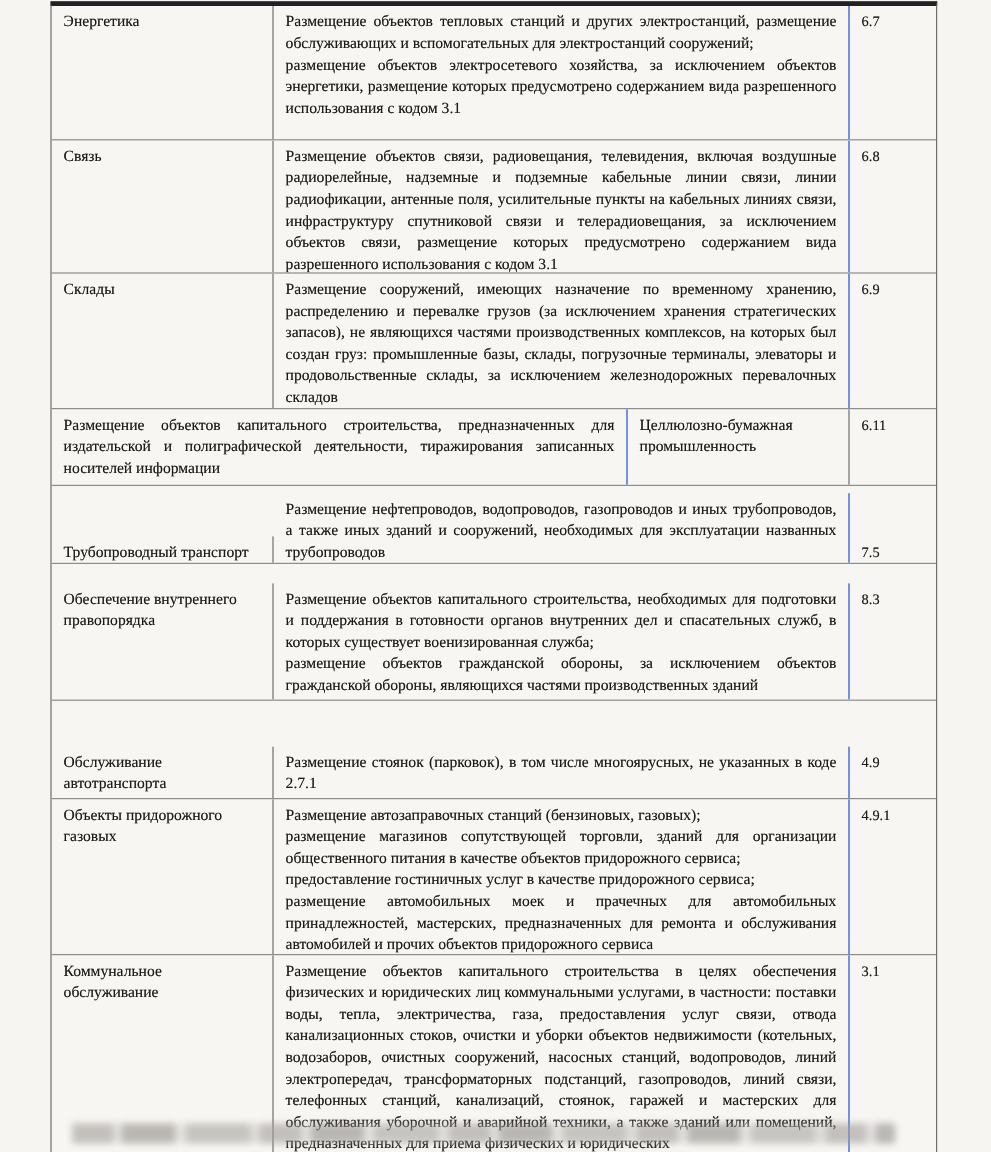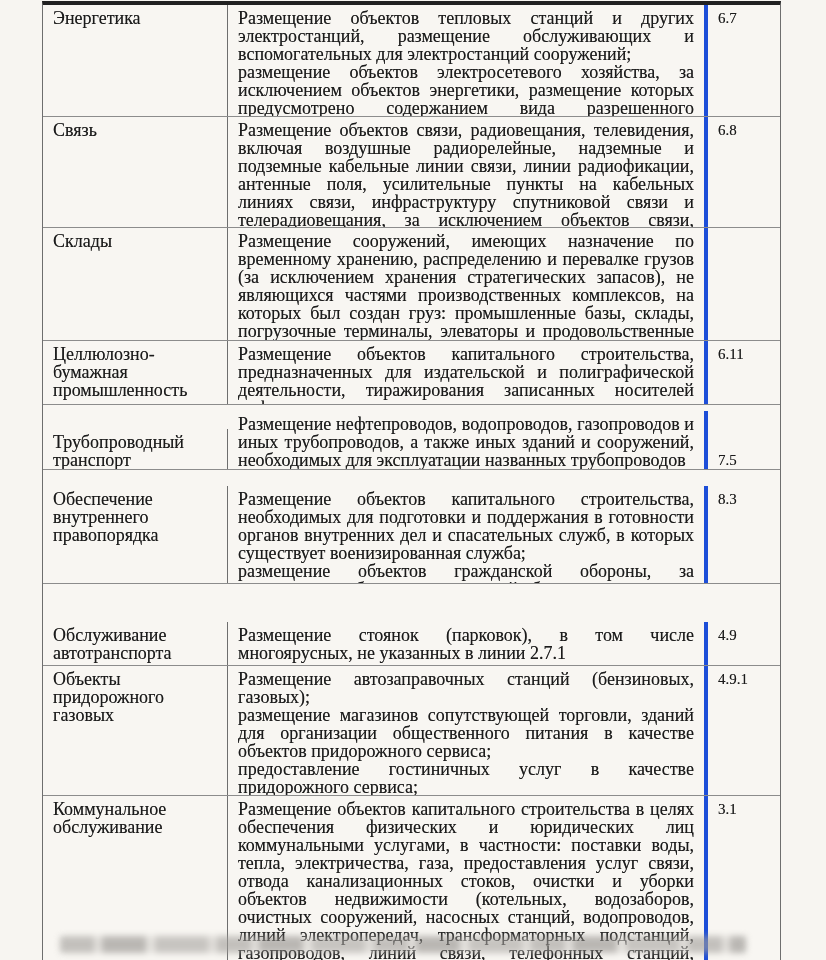--- a/index.html
+++ b/index.html
@@ -31,42 +31,42 @@
     display:flex;
     overflow:hidden;
     border-bottom:1px solid #8c8c8c;
     box-sizing:border-box;
   }
   .row:last-child{border-bottom:none;}
   .cell{
     box-sizing:border-box;
     overflow:hidden;
     padding:4px 10px 0 10px;
-    font-size:18px;
+    font-size:13px;
     line-height:18px;
     text-shadow:0 0 .5px rgba(20,20,20,.55);
   }
   .c-name{
     width:185px;
     flex:0 0 185px;
     border-right:1px solid #6e6e6e;
   }
   .c-desc{
     width:480px;
     flex:0 0 480px;
-    border-right:4px solid #1d4ed8;
+    border-right:1px solid #1d4ed8;
     text-align:justify;
     text-align-last:left;
   }
   .c-desc .desc{
     white-space:pre-line;
   }
   .c-code{
     flex:1 1 auto;
-    font-size:15px;
+    font-size:12px;
   }
   
   .r0{height:112px;}
   .r1{height:111px;justify-content:center;}
   .r2{height:113px;}
   .r3{height:64px;}
   .r4{height:65px;align-items:flex-end;}
   .r5{height:98px;margin-top:16px;}
   .r6{height:44px;margin-top:38px;}
   .r7{height:130px;}
@@ -117,28 +117,31 @@
     </div>
   </div>
 
   <div class="row r2">
     <div class="cell c-name">
       <span>Склады</span>
     </div>
     <div class="cell c-desc">
       <div class="desc">Размещение сооружений, имеющих назначение по временному хранению, распределению и перевалке грузов (за исключением хранения стратегических запасов), не являющихся частями производственных комплексов, на которых был создан груз: промышленные базы, склады, погрузочные терминалы, элеваторы и продовольственные склады, за исключением железнодорожных перевалочных складов</div>
     </div>
+    <div class="cell c-code">
+      <span>6.9</span>
+    </div>
   </div>
 
   <div class="row r3">
+    <div class="cell c-desc">
+      <div class="desc">Размещение объектов капитального строительства, предназначенных для издательской и полиграфической деятельности, тиражирования записанных носителей информации</div>
+    </div>
     <div class="cell c-name">
       <span>Целлюлозно-бумажная промышленность</span>
-    </div>
-    <div class="cell c-desc">
-      <div class="desc">Размещение объектов капитального строительства, предназначенных для издательской и полиграфической деятельности, тиражирования записанных носителей информации</div>
     </div>
     <div class="cell c-code">
       <span>6.11</span>
     </div>
   </div>
 
   <div class="row r4">
     <div class="cell c-name">
       <span>Трубопроводный транспорт</span>
     </div>
@@ -161,21 +164,21 @@
     <div class="cell c-code">
       <span>8.3</span>
     </div>
   </div>
 
   <div class="row r6">
     <div class="cell c-name">
       <span>Обслуживание автотранспорта</span>
     </div>
     <div class="cell c-desc">
-      <div class="desc">Размещение стоянок (парковок), в том числе многоярусных, не указанных в линии 2.7.1</div>
+      <div class="desc">Размещение стоянок (парковок), в том числе многоярусных, не указанных в коде 2.7.1</div>
     </div>
     <div class="cell c-code">
       <span>4.9</span>
     </div>
   </div>
 
   <div class="row r7">
     <div class="cell c-name">
       <span>Объекты придорожного газовых</span>
     </div>

